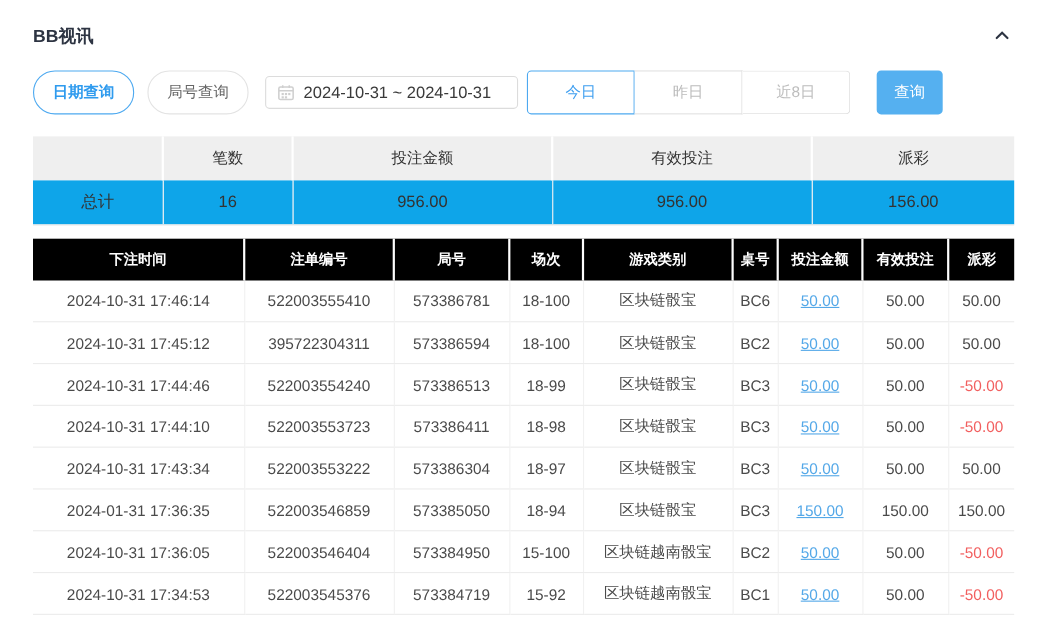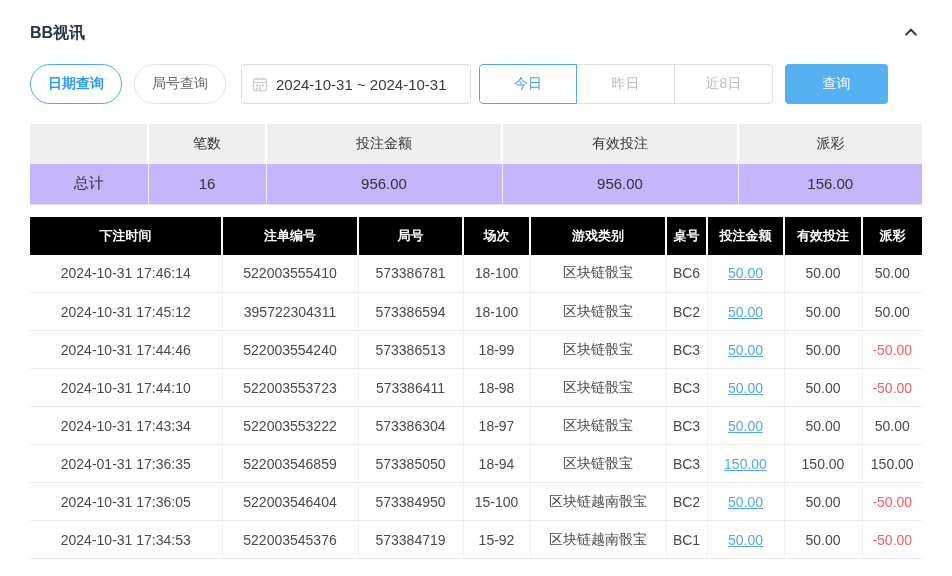--- a/index.html
+++ b/index.html
@@ -14,43 +14,43 @@
   .collapse-btn { width: 22px; height: 22px; display: flex; align-items: center;
     justify-content: center; cursor: pointer; background: none; border: none; }
 
   
   .toolbar { display: flex; align-items: center; margin-top: 20px; height: 40px; }
   .pill { height: 40px; padding: 0 17px; border-radius: 20px; background: #fff;
     font-size: 14px; cursor: pointer; display: inline-flex; align-items: center; }
   .pill.active { border: 1px solid #4da9f0; color: #2f9bee; font-weight: bold; }
   .pill.inactive { border: 1px solid #e3e3e3; color: #666; margin-left: 12px; }
 
-  .date-input { margin-left: 15px; width: 230px; height: 40px; border: 1px solid #dcdcdc;
+  .date-input { margin-left: 15px; width: 230px; height: 30px; border: 1px solid #dcdcdc;
     border-radius: 4px; display: flex; align-items: center; padding: 0 10px;
     cursor: pointer; background: #fff; }
   .date-input .cal { margin-right: 8px; display: inline-flex; }
   .date-input .val { font-size: 15px; color: #3a3a3a; white-space: nowrap; }
 
   .seg-group { margin-left: 8px; display: flex; height: 40px; border-radius: 4px; }
   .seg { width: 98px; height: 40px; background: #fff; font-size: 14px; cursor: pointer;
     display: inline-flex; align-items: center; justify-content: center;
     border: 1px solid #e2e2e2; border-left-width: 0; color: #bdbdbd; }
   .seg:first-child { border-left-width: 1px; border-radius: 4px 0 0 4px; }
   .seg:last-child { border-radius: 0 4px 4px 0; }
   .seg.active { border: 1px solid #4da9f0; color: #3f9ff0; }
 
-  .query-btn { margin-left: 12px; width: 103px; height: 40px; background: #55b0f0;
+  .query-btn { margin-left: 24px; width: 60px; height: 40px; background: #55b0f0;
     color: #fff; font-size: 14px; border: none; border-radius: 4px; cursor: pointer; }
 
   
   .summary { margin-top: 20px; width: 892px; border-collapse: collapse; table-layout: fixed; }
   .summary th { height: 40px; background: #efefef; font-size: 14px; font-weight: normal;
     color: #333; text-align: center; border-left: 2px solid #fff; }
   .summary th:first-child { border-left: none; }
-  .summary td { height: 40px; background: #c4b5fd; font-size: 15px; color: #333;
+  .summary td { height: 40px; background: #0ea5e9; font-size: 15px; color: #333;
     text-align: center; border-bottom: 1px solid #e6e6e6; border-left: 1px solid #f2f2f2; }
   .summary td:first-child { border-left: none; }
 
   
   .records { margin-top: 12px; width: 892px; border-collapse: collapse; table-layout: fixed; }
   .records th { height: 38px; background: #000000; color: #fff; font-size: 13px;
     font-weight: bold; text-align: center; border-left: 2px solid #fff; }
   .records th:first-child { border-left: none; }
   .records td { height: 38px; background: #fff; font-size: 14px; color: #4a4a4a;
     text-align: center; border-bottom: 1px solid #ececec; border-left: 1px solid #f1f1f1;

